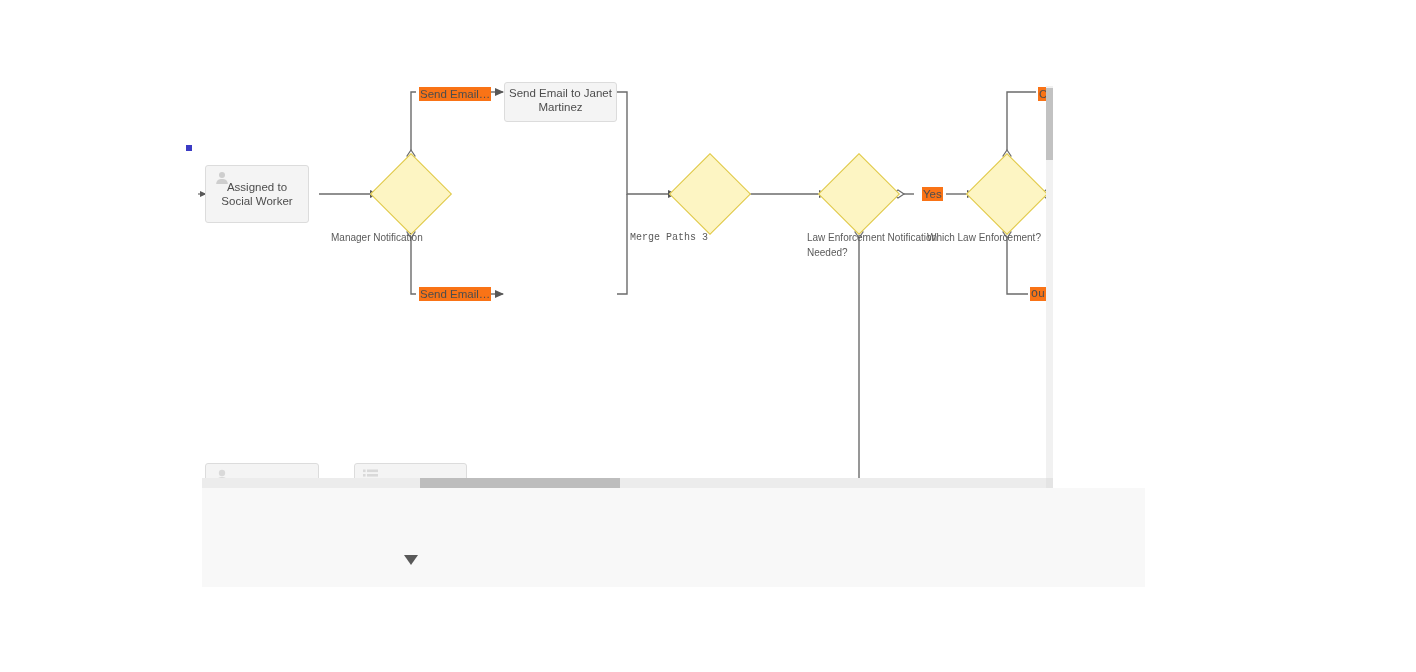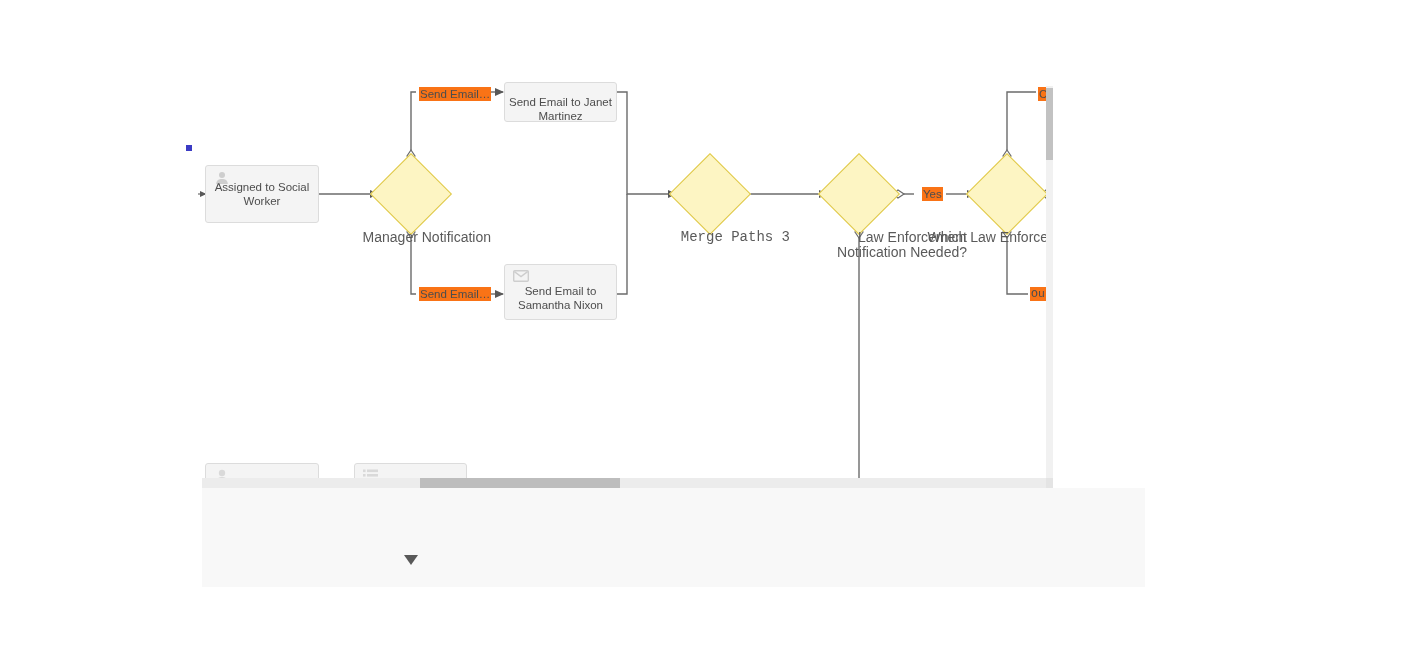--- a/index.html
+++ b/index.html
@@ -98,23 +98,23 @@
     width: 58px;
     height: 58px;
     background: #fdf5c3;
     border: 1px solid #e0c94a;
     transform: rotate(45deg);
     box-sizing: border-box;
   }
 
   .gateway-label {
     position: absolute;
-    text-align: right;
+    text-align: left;
     color: #5a5a5a;
-    font-size: 14px;
+    font-size: 10px;
     line-height: 15px;
     width: 160px;
   }
 
   
   .edge-label {
     position: absolute;
     color: #4d4d4d;
     font-size: 11.5px;
     line-height: 14px;
@@ -248,43 +248,34 @@
 
       <div class="gateway" style="left:681px; top:165px;"></div>
       <div class="gateway-label" style="left:630px; top:230px;font-family:Liberation Mono, monospace;">Merge Paths 3</div>
 
       <div class="gateway" style="left:830px; top:165px;"></div>
       <div class="gateway-label" style="left:807px; top:230px; width:160px;">Law Enforcement Notification Needed?</div>
 
       <div class="gateway" style="left:978px; top:165px;"></div>
       <div class="gateway-label" style="left:927px; top:230px; width:160px;">Which Law Enforcement?</div>
 
-      <div class="node-box" style="left:205px; top:165px; width:114px; height:58px;">
+      <div class="node-box" style="left:205px; top:165px; width:104px; height:58px;">
         <span class="node-icon">
           <svg width="16" height="14" viewBox="0 0 16 14" xmlns="http://www.w3.org/2000/svg">
             <circle cx="8" cy="4" r="3" fill="#9a9a9a"></circle>
             <path d="M2.2,13 C2.2,9.3 5,8 8,8 C11,8 13.8,9.3 13.8,13 z" fill="#9a9a9a"></path>
           </svg>
         </span>
         <span class="node-label">Assigned to Social Worker</span>
       </div>
 
-      <div class="node-box" style="left:504px; top:82px; width:113px; height:40px; align-items:flex-start; padding-top:12px;">
+      <div class="node-box" style="left:504px; top:82px; width:113px; height:40px; align-items:flex-start; padding-top:3px;">
         <span class="node-label">Send Email to Janet Martinez</span>
       </div>
 
-      <div class="node-box" style="left:504px; top:264px; width:113px; height:56px;">
-        <span class="node-icon">
-          <svg width="16" height="12" viewBox="0 0 16 12" xmlns="http://www.w3.org/2000/svg">
-            <rect x="0.7" y="0.7" width="14.6" height="10.6" rx="1" fill="none" stroke="#9a9a9a" stroke-width="1.4"></rect>
-            <path d="M1.4,1.6 L8,6.6 L14.6,1.6" fill="none" stroke="#9a9a9a" stroke-width="1.4"></path>
-          </svg>
-        </span>
-        <span class="node-label" style="margin-top:12px;">Send Email to Samantha Nixon</span>
-      </div>
 
       <div class="node-box" style="left:205px; top:463px; width:114px; height:58px;">
         <span class="node-icon">
           <svg width="16" height="14" viewBox="0 0 16 14" xmlns="http://www.w3.org/2000/svg">
             <circle cx="8" cy="4" r="3.2" fill="#b5b5b5"></circle>
             <path d="M2.2,13 C2.2,9.3 5,8 8,8 C11,8 13.8,9.3 13.8,13 z" fill="#b5b5b5"></path>
           </svg>
         </span>
         <span class="node-label"></span>
       </div>

